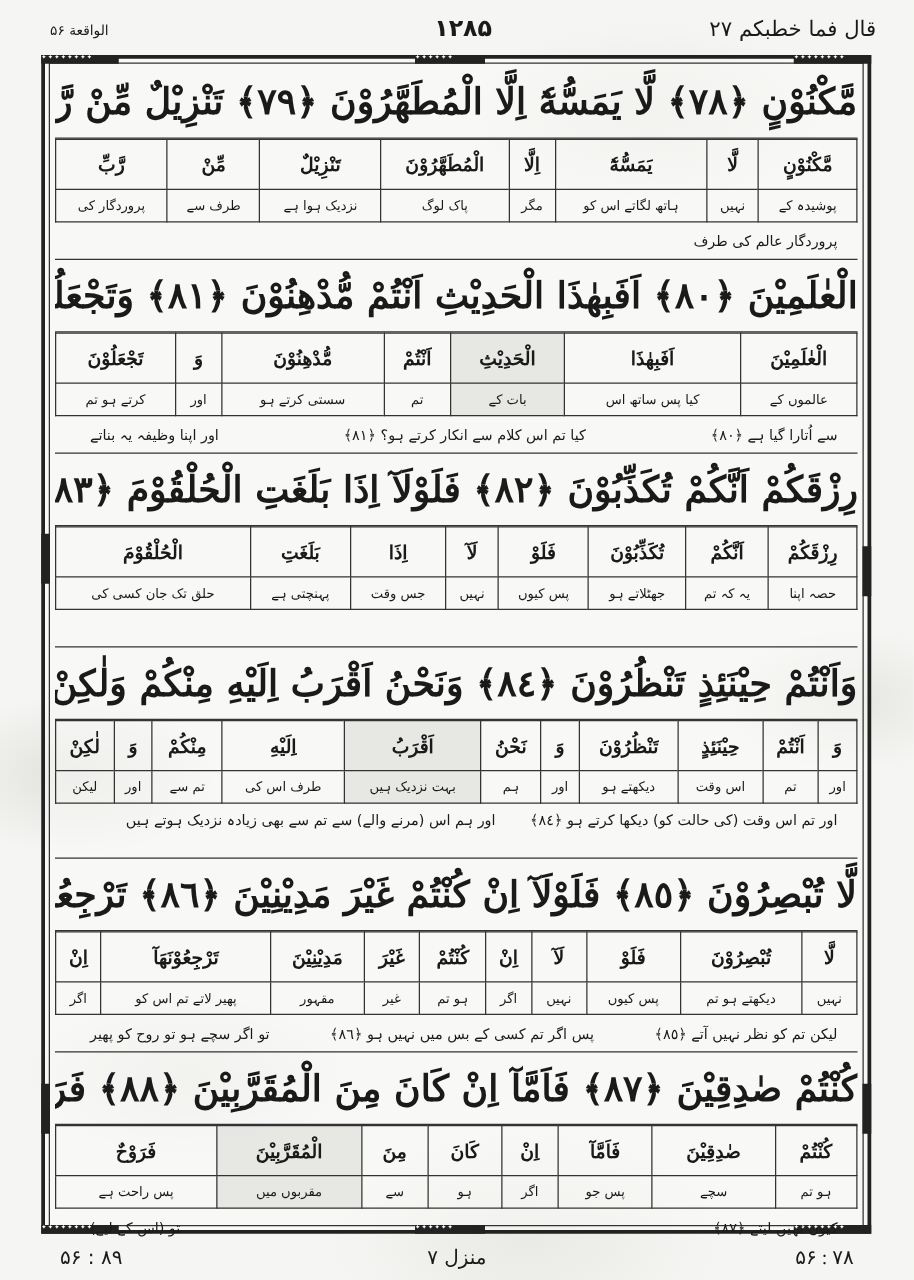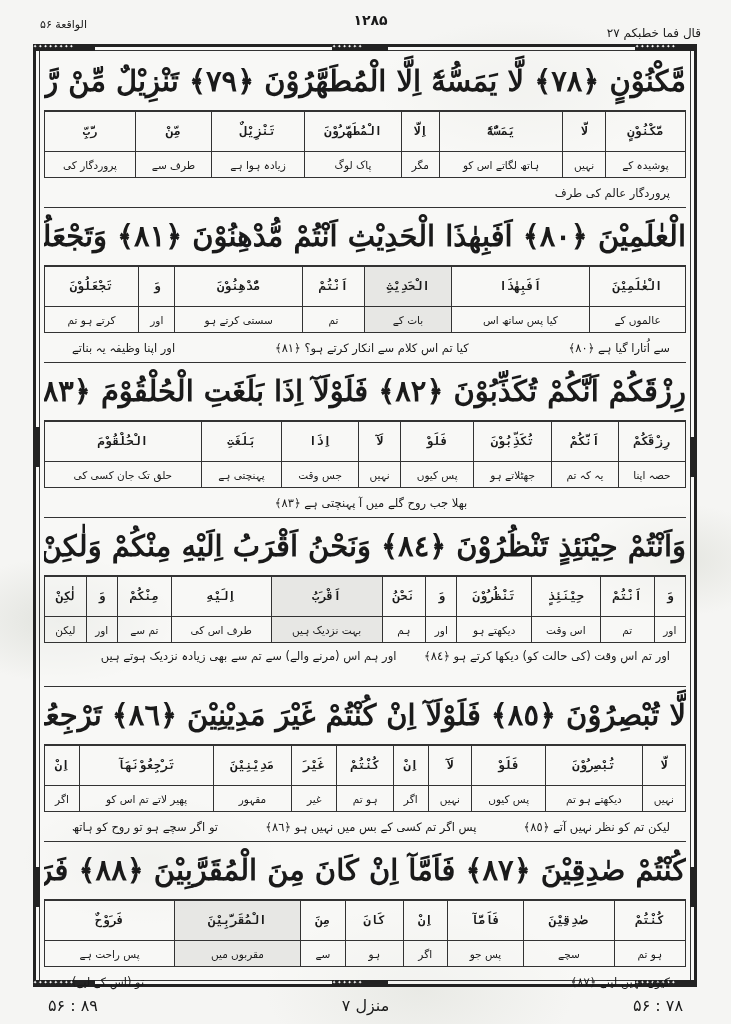--- a/index.html
+++ b/index.html
@@ -19,22 +19,22 @@
       radial-gradient(ellipse 180px 90px at 150px 860px, rgba(226,227,222,0.7), transparent 70%),
       radial-gradient(ellipse 220px 120px at 420px 990px, rgba(230,231,226,0.8), transparent 70%),
       #f5f5f3;
     z-index: 0;
   }
   .header {
     position: absolute; top: 8px; left: 40px; right: 30px; height: 34px;
     z-index: 2; direction: rtl;
   }
   .header .left-label { position: absolute; left: 0; top: 10px; font-size: 11px; direction: rtl; }
-  .header .right-label { position: absolute; right: 0; top: 18px; font-size: 12px; direction: rtl; }
-  .header .page-num { position: absolute; left: 50%; transform: translateX(-50%); top: 4px; font-size: 14px; font-weight: bold; letter-spacing: 1px; }
+  .header .right-label { position: absolute; right: 0; top: 6px; font-size: 17px; direction: rtl; }
+  .header .page-num { position: absolute; left: 50%; transform: translateX(-50%); top: 4px; font-size: 19px; font-weight: bold; letter-spacing: 1px; }
 
   .frame {
     position: absolute; top: 44px; left: 33px; width: 664px; height: 943px;
     border: 3px solid #222; z-index: 1;
     background: rgba(250,250,248,0.55);
   }
   .frame::before {
     content: ""; position: absolute; inset: 3px; border: 1px solid #333; pointer-events: none;
   }
   .orn {
@@ -60,42 +60,42 @@
     border-bottom: 1px solid #333;
   }
   table.words {
     width: 100%; border-collapse: collapse; direction: rtl;
     table-layout: auto;
   }
   table.words td {
     border: 1px solid #333; text-align: center; padding: 0 4px;
   }
   table.words tr.ar td {
-    font-family: Liberation Mono, monospace; font-size: 12px; height: 40px; font-weight: bold;
+    font-family: Liberation Sans, sans-serif; font-size: 15px; height: 40px; font-weight: bold;
   }
   table.words tr.ur td {
     font-size: 10.5px; height: 26px;
   }
   table.words td.shaded { background: rgba(220,220,216,0.6); }
   .translation {
     direction: rtl; font-size: 11.5px; height: 30px; line-height: 30px;
     border-bottom: 1px solid #333; padding: 0 16px;
     display: flex; justify-content: space-between; white-space: nowrap; overflow: hidden;
   }
   .translation.two-line { height: 44px; line-height: 18px; display: block; padding-top: 4px; }
   .translation .seg { display: inline-block; margin-left: 12px; }
   .translation.two-line .seg { margin-left: 24px; }
 
   .footer {
     position: absolute; top: 994px; left: 40px; right: 40px; height: 24px; z-index: 2;
     font-size: 16px;
   }
   .footer .f-left { position: absolute; left: 8px; top: 2px; }
   .footer .f-center { position: absolute; left: 50%; transform: translateX(-50%); top: 2px; direction: rtl; }
-  .footer .f-right { position: absolute; right: 8px; top: 2px; }
+  .footer .f-right { position: absolute; right: 8px; top: 2px; font-family: Liberation Serif, serif; }
 </style>
 </head>
 <body>
 
 <div class="bg-leaves"></div>
 
 <div class="header">
   <span class="right-label">قال فما خطبکم ۲۷</span>
   <span class="page-num">۱۲۸۵</span>
   <span class="left-label">الواقعة ۵۶</span>
@@ -128,21 +128,21 @@
           <td>تَنْزِيْلٌ</td>
           <td>مِّنْ</td>
           <td>رَّبِّ</td>
         </tr>
         <tr class="ur">
           <td>پوشیدہ کے</td>
           <td>نہیں</td>
           <td>ہاتھ لگاتے اس کو</td>
           <td>مگر</td>
           <td>پاک لوگ</td>
-          <td>زیادہ ہوا ہے</td>
+          <td>نزدیک ہوا ہے</td>
           <td>طرف سے</td>
           <td>پروردگار کی</td>
         </tr>
       </tbody>
         </table>
       <div class="translation">
         <span class="seg">پروردگار عالم کی طرف</span>
       </div>
     </section>
 
@@ -197,21 +197,20 @@
           <td>جھٹلاتے ہو</td>
           <td>پس کیوں</td>
           <td>نہیں</td>
           <td>جس وقت</td>
           <td>پہنچتی ہے</td>
           <td>حلق تک جان کسی کی</td>
         </tr>
       </tbody>
         </table>
       <div class="translation" style="justify-content:space-around">
-        <span class="seg">بھلا جب روح گلے میں آ پہنچتی ہے ﴿٨٣﴾</span>
       </div>
     </section>
 
     <section>
       <div class="verse-line">وَاَنْتُمْ حِيْنَئِذٍ تَنْظُرُوْنَ ﴿٨٤﴾ وَنَحْنُ اَقْرَبُ اِلَيْهِ مِنْكُمْ وَلٰكِنْ</div>
       <table class="words">
         <tbody>
             <tr class="ar">
           <td>وَ</td>
           <td>اَنْتُمْ</td>
@@ -272,21 +271,21 @@
           <td>غیر</td>
           <td>مقہور</td>
           <td>پھیر لاتے تم اس کو</td>
           <td>اگر</td>
         </tr>
       </tbody>
         </table>
       <div class="translation">
         <span class="seg">لیکن تم کو نظر نہیں آتے ﴿٨٥﴾</span>
         <span class="seg">پس اگر تم کسی کے بس میں نہیں ہو ﴿٨٦﴾</span>
-        <span class="seg">تو اگر سچے ہو تو روح کو ہاتھ</span>
+        <span class="seg">تو اگر سچے ہو تو روح کو پھیر</span>
       </div>
     </section>
 
     <section>
       <div class="verse-line">كُنْتُمْ صٰدِقِيْنَ ﴿٨٧﴾ فَاَمَّآ اِنْ كَانَ مِنَ الْمُقَرَّبِيْنَ ﴿٨٨﴾ فَرَوْحٌ</div>
       <table class="words">
         <tbody>
             <tr class="ar">
           <td>كُنْتُمْ</td>
           <td>صٰدِقِيْنَ</td>

